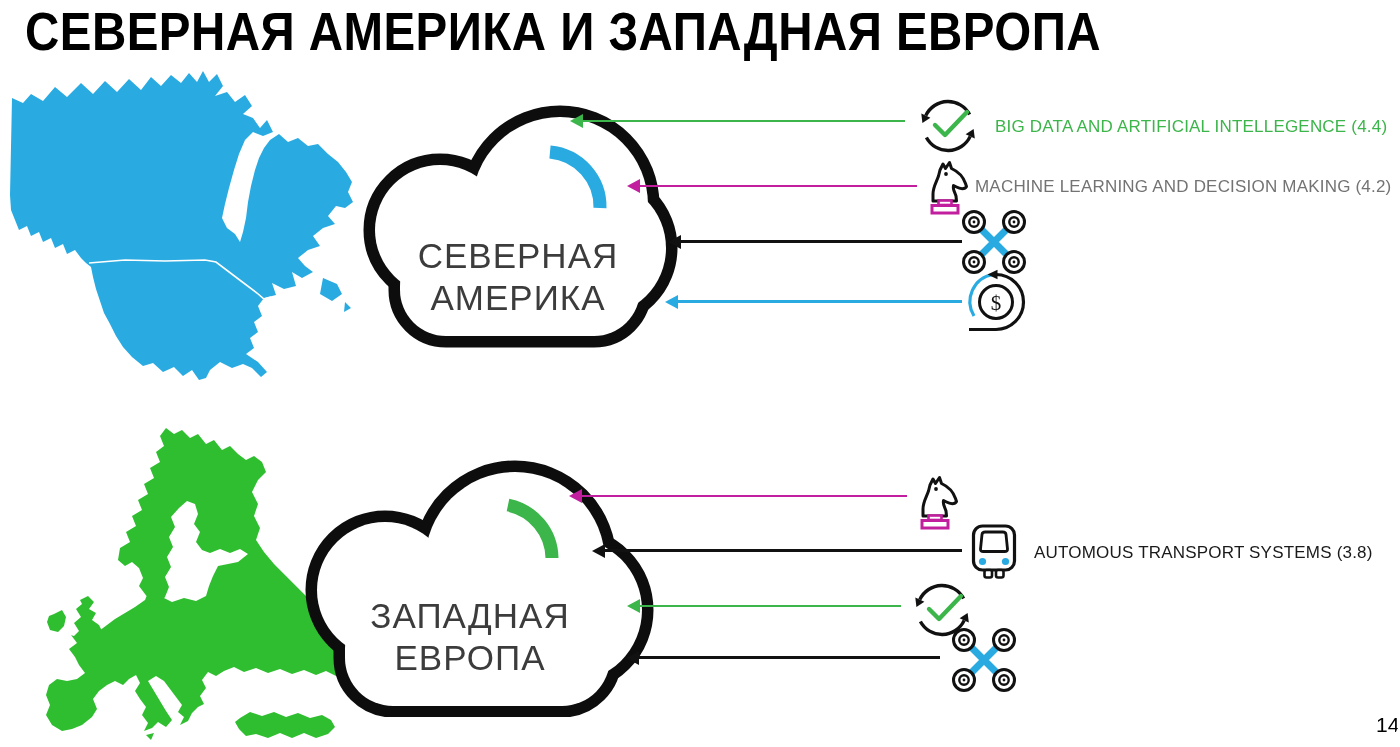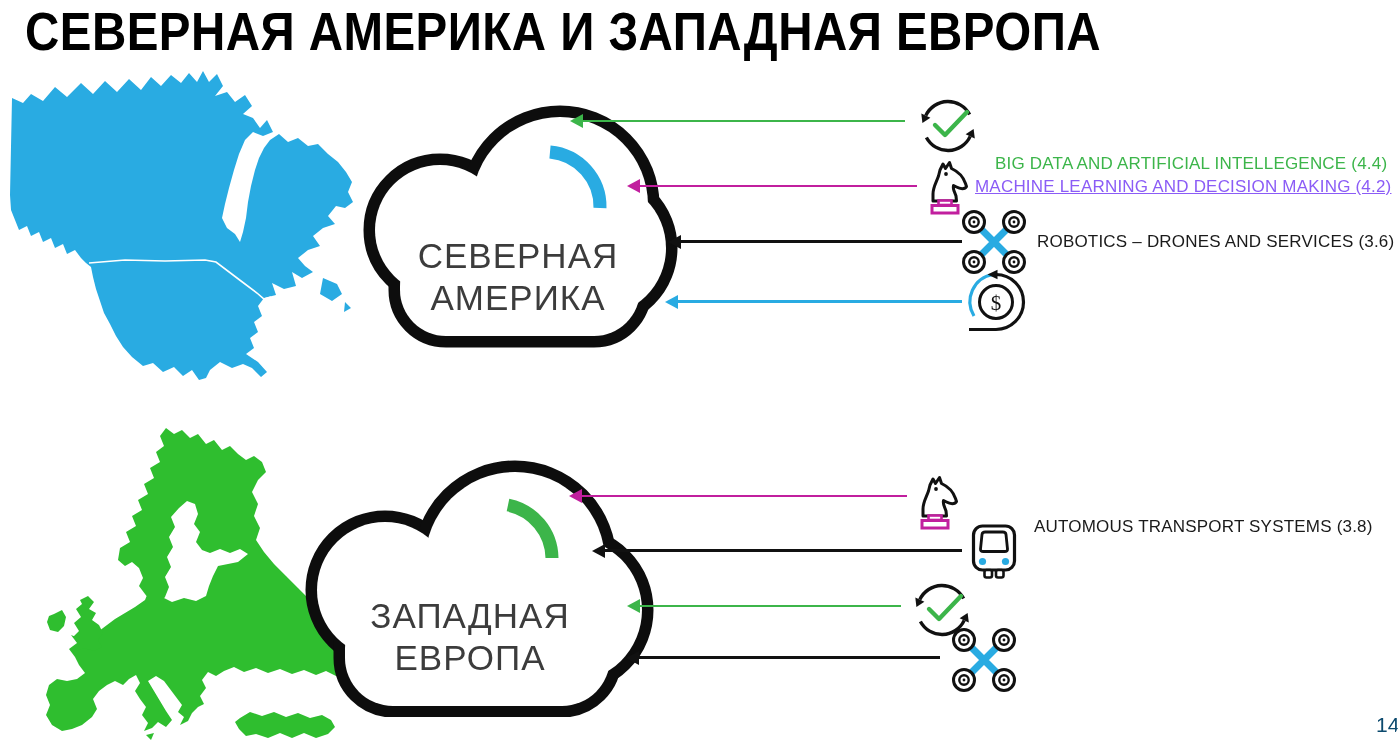--- a/index.html
+++ b/index.html
@@ -3,38 +3,38 @@
 <meta charset="utf-8">
 <style>
   html,body{margin:0;padding:0;background:#fff;}
   #canvas{position:relative;width:1400px;height:747px;background:#fff;overflow:hidden;
           font-family:"Liberation Sans",sans-serif;border-radius:30px;}
   .abs{position:absolute;}
   #title{left:25px;top:0px;font-size:54px;font-weight:bold;color:#000;letter-spacing:0.5px;
          transform:scaleX(0.88);transform-origin:left top;white-space:nowrap;}
   .cloud-text{font-family:"Liberation Sans",sans-serif;fill:#3c3c3c;font-size:35px;letter-spacing:1px;}
   .lbl{position:absolute;font-size:17px;line-height:21px;letter-spacing:0.2px;white-space:nowrap;z-index:6;}
-  .lbl.green{color:#3CB54A;margin-top:37px;}
-  .lbl.magenta{color:#8b5cf6;text-decoration:underline;}
+  .lbl.green{color:#3CB54A;}
+  .lbl.magenta{color:#737373;}
   .lbl.black{color:#1a1a1a;}
   .lbl.cyan{color:#2AA8CC;}
   .arrow{position:absolute;height:14px;z-index:5;}
   .arrow .line{position:absolute;left:9px;right:0;top:6px;height:2px;background:currentColor;}
   .arrow.thick .line{top:5px;height:3px;}
   .arrow .head{position:absolute;left:0;top:0;width:0;height:0;
                border-top:7px solid transparent;border-bottom:7px solid transparent;
                border-right:13px solid;}
   .arrow.green{color:#3CB54A;}
   .arrow.magenta{color:#C11F9E;}
   .arrow.black{color:#111;}
   .arrow.cyan{color:#29ABE2;}
   .icon{position:absolute;z-index:6;}
   .map{z-index:1;}
   .cloud{z-index:3;}
-  #page-num{left:1376px;top:713px;font-size:21px;color:#0c4a6e;}
+  #page-num{left:1376px;top:713px;font-size:21px;color:#000000;}
 </style>
 </head>
 <body>
 
 <div id="canvas">
 
   <svg width="0" height="0" style="position:absolute" aria-hidden="true">
     <defs>
       <symbol id="sym-sync" viewBox="0 0 70 70">
         <path d="M 57.6 26.5 A 24.5 24.5 0 0 0 13.8 27.6" fill="none" stroke="#111" stroke-width="3.4"></path>
@@ -191,19 +191,18 @@
     </svg>
   <svg class="icon" style="left:906px;top:572px" width="70" height="70">
       <use href="#sym-sync"></use>
     </svg>
   <svg class="icon" style="left:952px;top:628px" width="64" height="64">
       <use href="#sym-drone"></use>
     </svg>
 
   <div class="lbl green" style="left:995px;top:116px">BIG DATA AND ARTIFICIAL INTELLEGENCE (4.4)</div>
   <div class="lbl magenta" style="left:975px;top:176px">MACHINE LEARNING AND DECISION MAKING (4.2)</div>
-  <div class="lbl black" style="left:1037px;top:231px">ROBOTICS – DRONES AND SERVICES (3.6)</div>
-
-  <div class="lbl black" style="left:1034px;top:516px">AUTOMOUS TRANSPORT SYSTEMS (3.8)</div>
+
+  <div class="lbl black" style="left:1034px;top:542px">AUTOMOUS TRANSPORT SYSTEMS (3.8)</div>
 
   <div id="page-num" class="abs">14</div>
 
 </div>
 
 </body></html>

